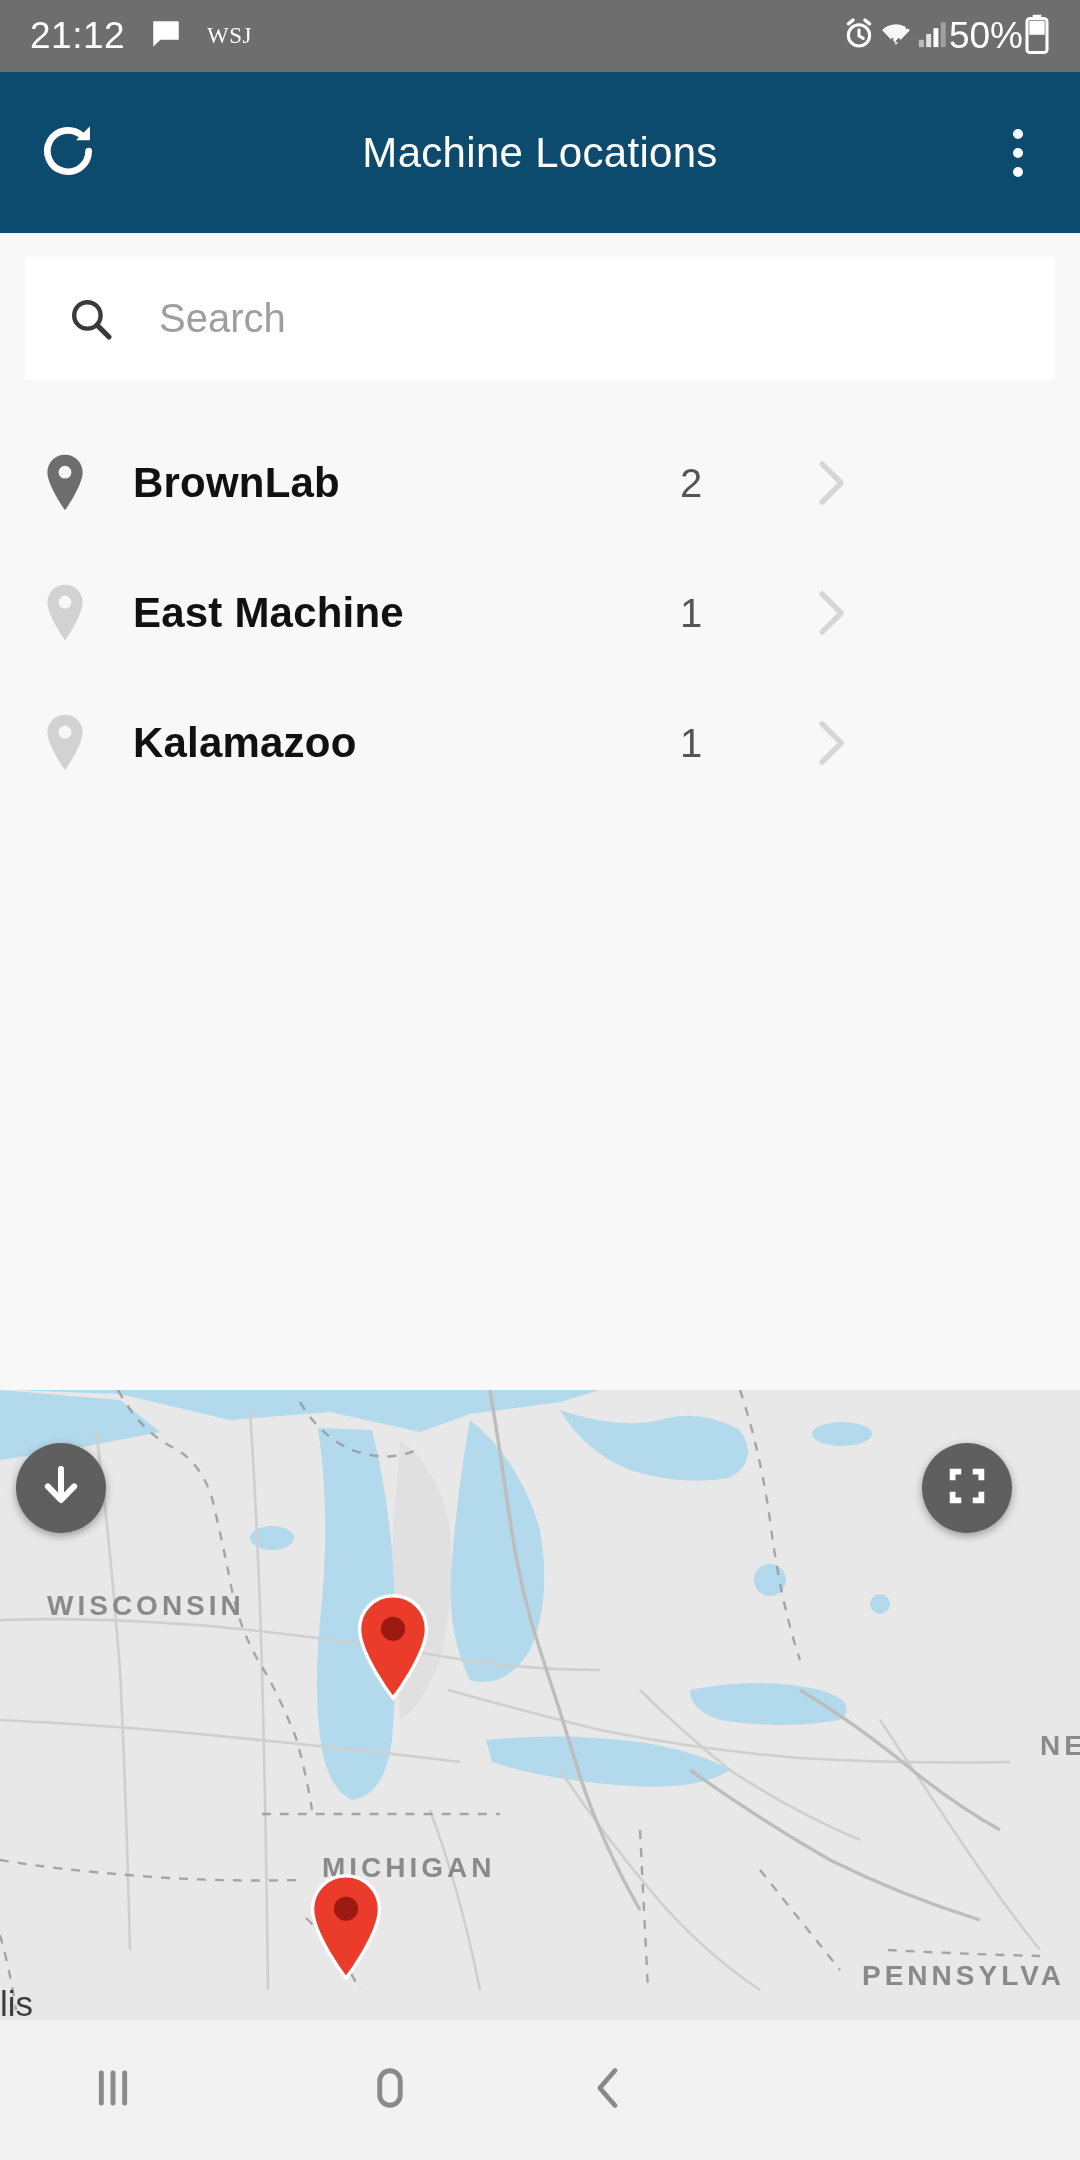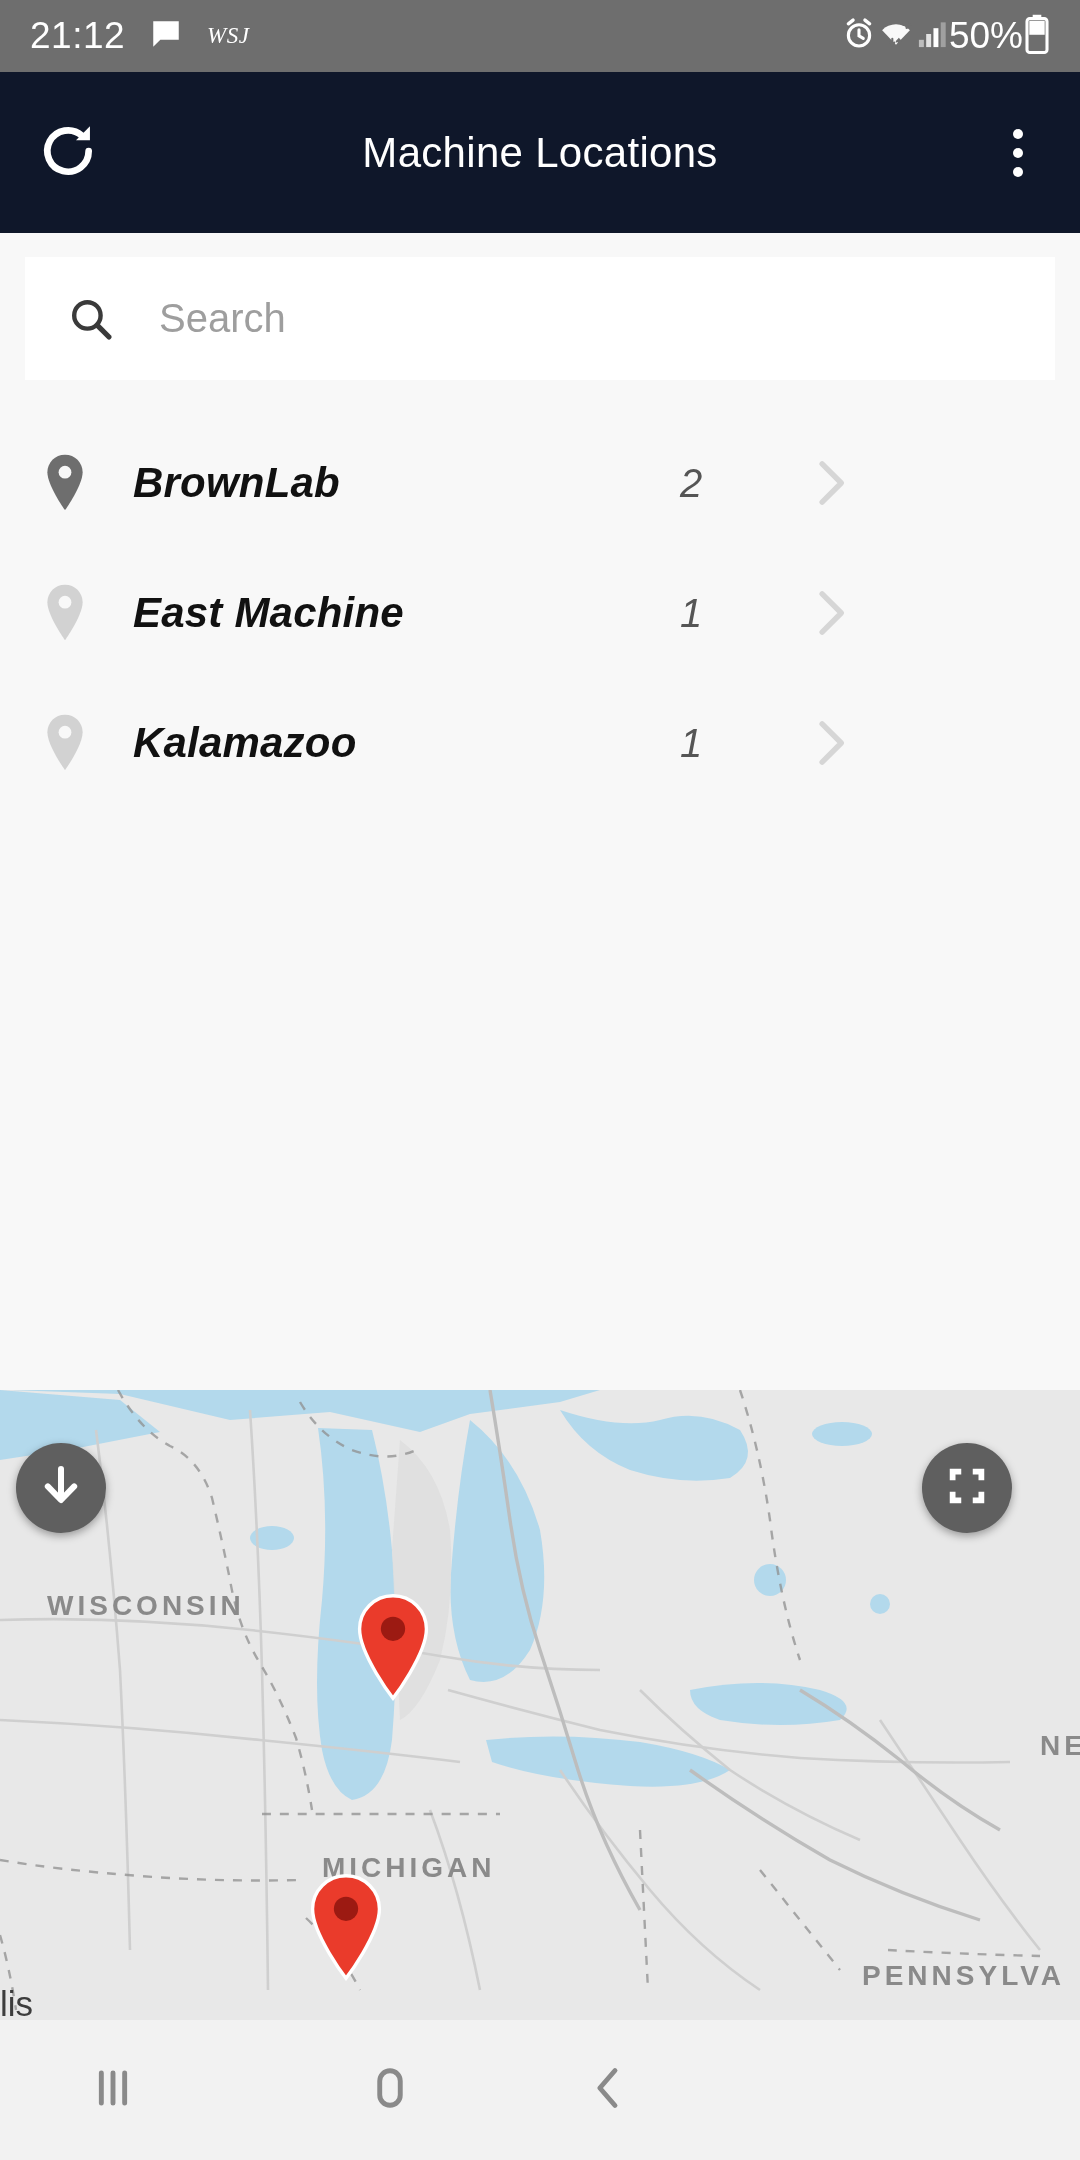--- a/index.html
+++ b/index.html
@@ -14,27 +14,27 @@
   
   .status-bar{
     position:absolute; top:0; left:0; width:1080px; height:72px;
     background:#6e6e6e; color:#ffffff;
     display:flex; align-items:center; justify-content:space-between;
     padding:0 30px;
   }
   .status-left{ display:flex; align-items:center; gap:24px; }
   .status-right{ display:flex; align-items:center; gap:1px; }
   .status-time{ font-size:37px; letter-spacing:0.5px; font-family:"Liberation Sans",sans-serif; }
-  .wsj-mark{ font-family:"Liberation Serif", serif; font-size:23px; letter-spacing:0.5px;font-style:italic; }
+  .wsj-mark{ font-family:"Liberation Serif", serif; font-size:23px; letter-spacing:0.5px; }
   .status-batt-text{ font-size:37px; }
 
   
   .app-bar{
     position:absolute; top:72px; left:0; width:1080px; height:161px;
-    background:#0f172a;
+    background:#0c4a6e;
     display:flex; align-items:center;
   }
   .app-bar-title{
     position:absolute; left:0; right:0; text-align:center;
     color:#ffffff; font-size:42px; letter-spacing:0.3px;
   }
   .refresh-btn{
     position:absolute; left:26px; width:84px; height:84px;
     display:flex; align-items:center; justify-content:center;
   }
@@ -55,21 +55,21 @@
     border:none; outline:none; background:transparent;
     margin-left:44px; flex:1; height:100%;
     font-family:"Liberation Sans", sans-serif; font-size:40px; color:#a16207;
   }
   .search-input::placeholder{ color:#9e9e9e; }
 
   
   .location-list{ position:absolute; top:418px; left:0; width:1080px; }
   .location-row{
     position:relative; height:130px; width:864px;
-    display:flex; align-items:center;font-style:italic;
+    display:flex; align-items:center;
   }
   .row-pin{ position:absolute; left:41px; width:48px; height:60px; display:flex; align-items:center; justify-content:center; }
   .row-label{ position:absolute; left:133px; font-size:42px; font-weight:bold; color:#111111; letter-spacing:0.2px; }
   .row-count{ position:absolute; left:680px; font-size:40px; color:#555555; }
   .row-chevron{ position:absolute; left:800px; width:60px; height:60px; display:flex; align-items:center; justify-content:center; }
 
   
   .map{
     position:absolute; top:1390px; left:0; width:1080px; height:630px;
     background:#e9e9e9; overflow:hidden;

